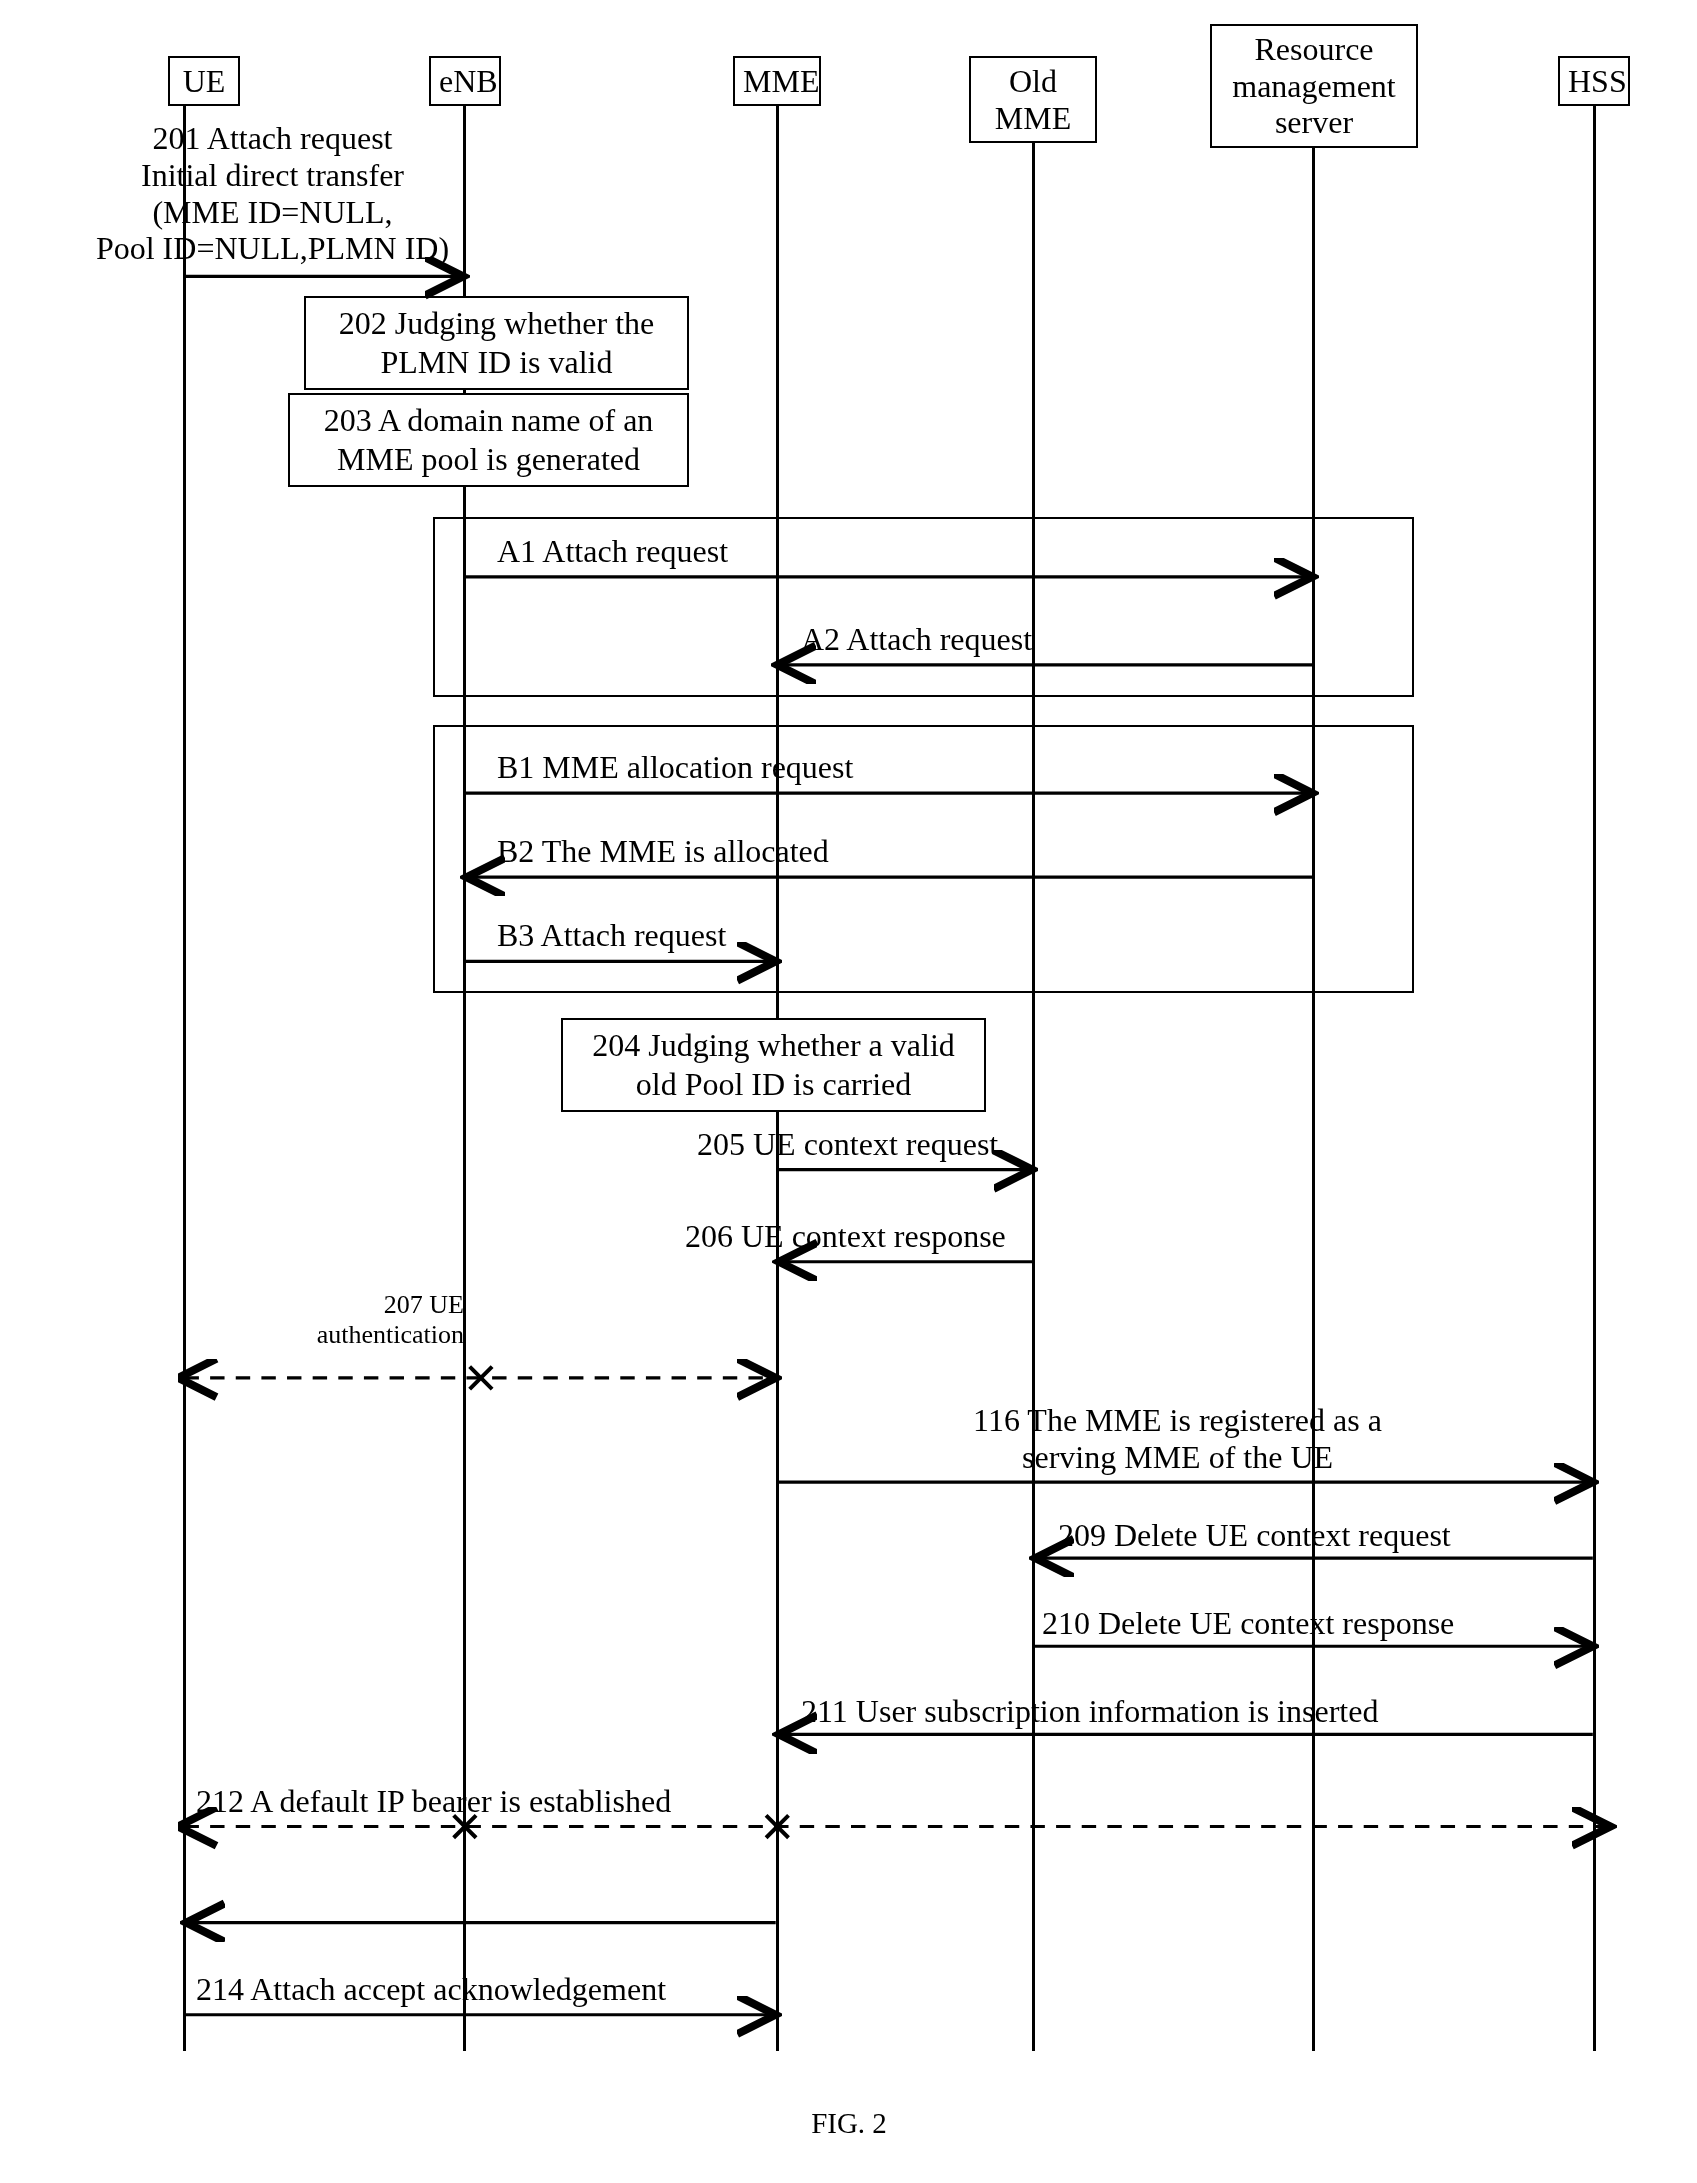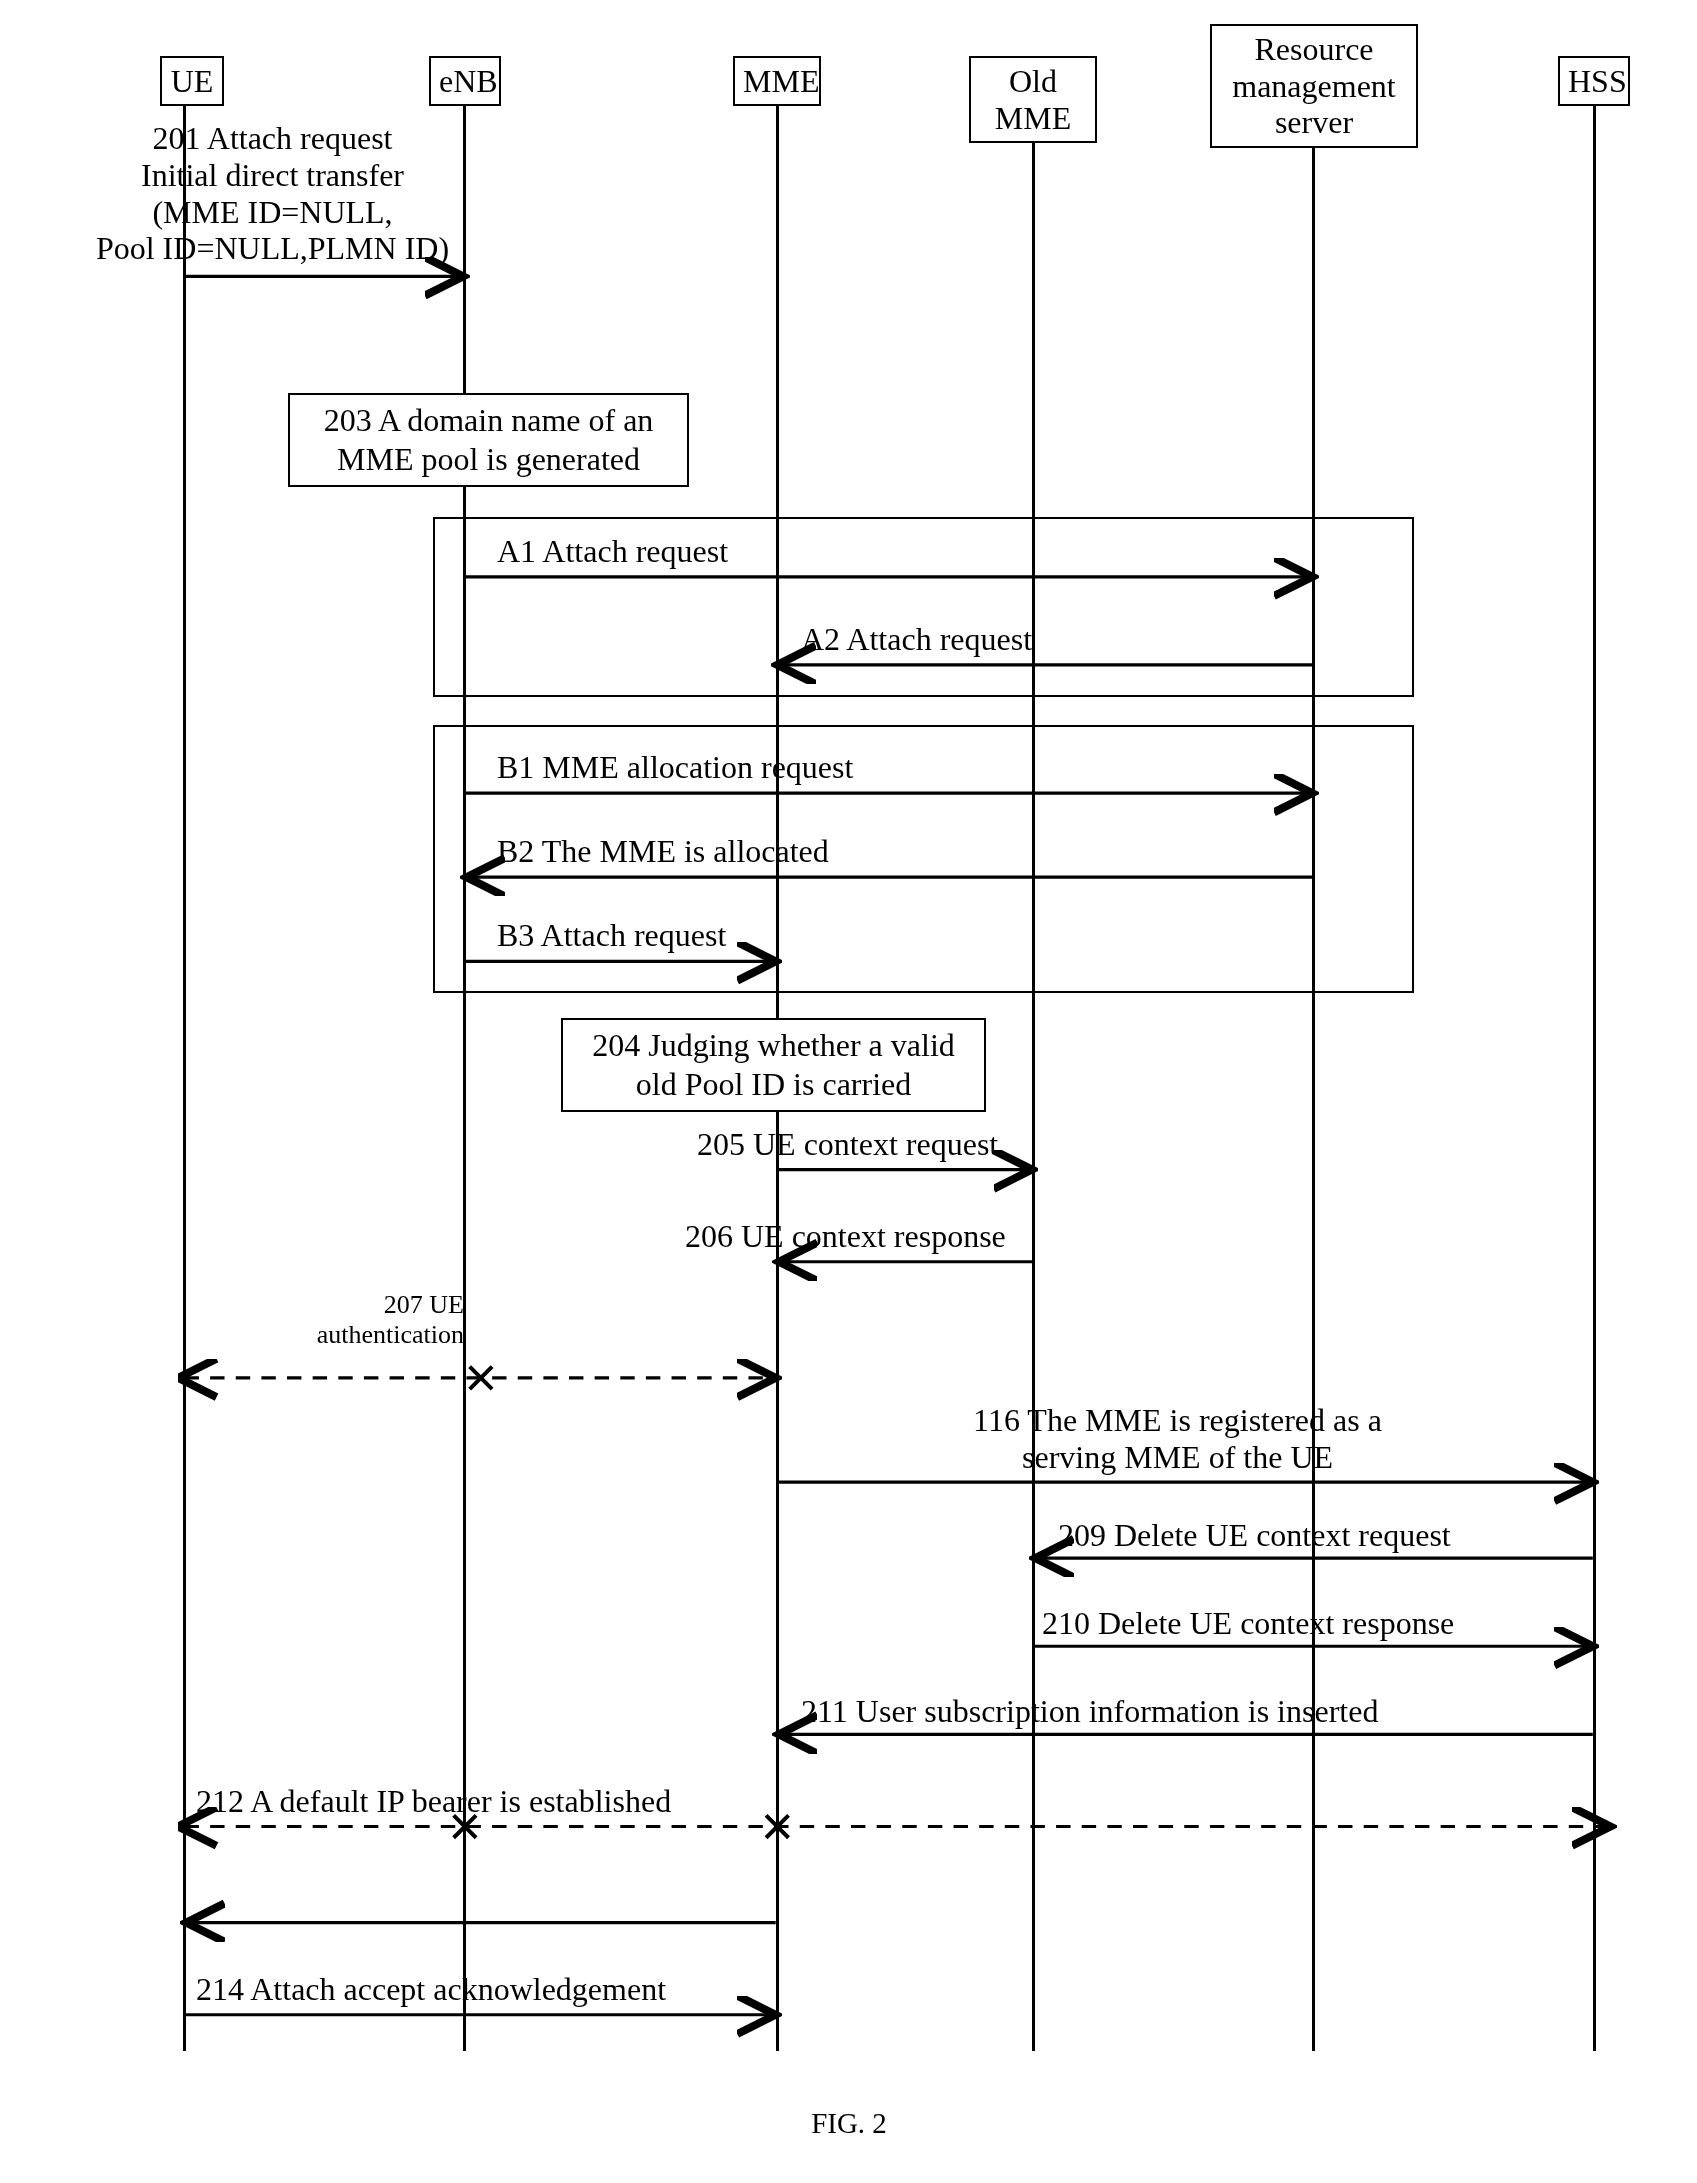--- a/index.html
+++ b/index.html
@@ -18,29 +18,31 @@
 <body>
 <div id="stage">
 
 <div class="lifeline" style="left:183px"></div>
 <div class="lifeline" style="left:463px"></div>
 <div class="lifeline" style="left:776px"></div>
 <div class="lifeline" style="left:1032px"></div>
 <div class="lifeline" style="left:1312px"></div>
 <div class="lifeline" style="left:1593px"></div>
 
-<div class="actor-box" style="left:160px;top:56px;width:64px"><span>UE</span></div>
+<div class="actor-box" style="left:168px;top:56px;width:72px"><span>UE</span></div>
 <div class="actor-box" style="left:429px;top:56px;width:72px"><span>eNB</span></div>
 <div class="actor-box" style="left:733px;top:56px;width:88px"><span>MME</span></div>
 <div class="actor-box" style="left:969px;top:56px;width:128px"><span>Old MME</span></div>
 <div class="actor-box" style="left:1210px;top:24px;width:208px"><span>Resource
 management
 server</span></div>
 <div class="actor-box" style="left:1558px;top:56px;width:72px"><span>HSS</span></div>
 
+<div class="step-box" style="left:304px;top:296px;width:385px"><span>202 Judging whether the
+PLMN ID is valid</span></div>
 <div class="step-box" style="left:288px;top:393px;width:401px"><span>203 A domain name of an
 MME pool is generated</span></div>
 <div class="step-box" style="left:561px;top:1018px;width:425px"><span>204 Judging whether a
 valid old Pool ID is carried</span></div>
 
 <div class="frame" style="left:433px;top:517px;width:977px;height:176px"></div>
 <div class="frame" style="left:433px;top:725px;width:977px;height:264px"></div>
 
 <svg class="arrows" viewBox="0 0 2119 2725" width="1698" height="2183">
   <defs>

